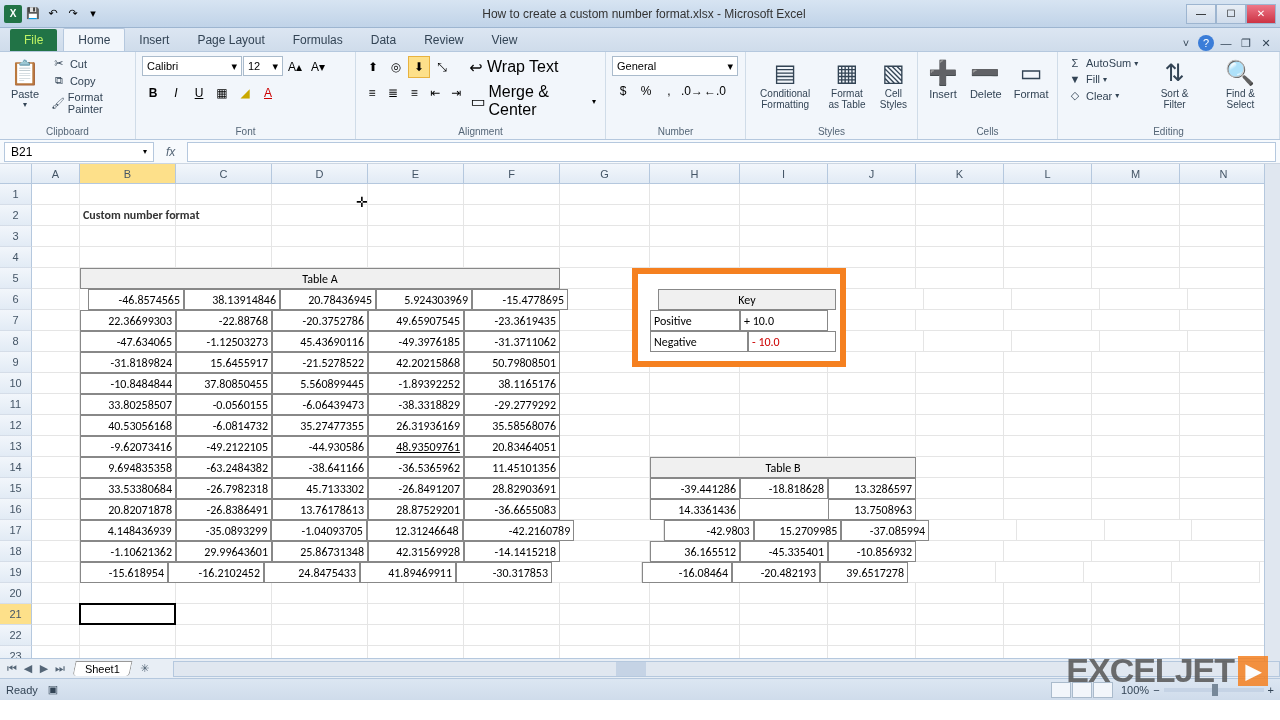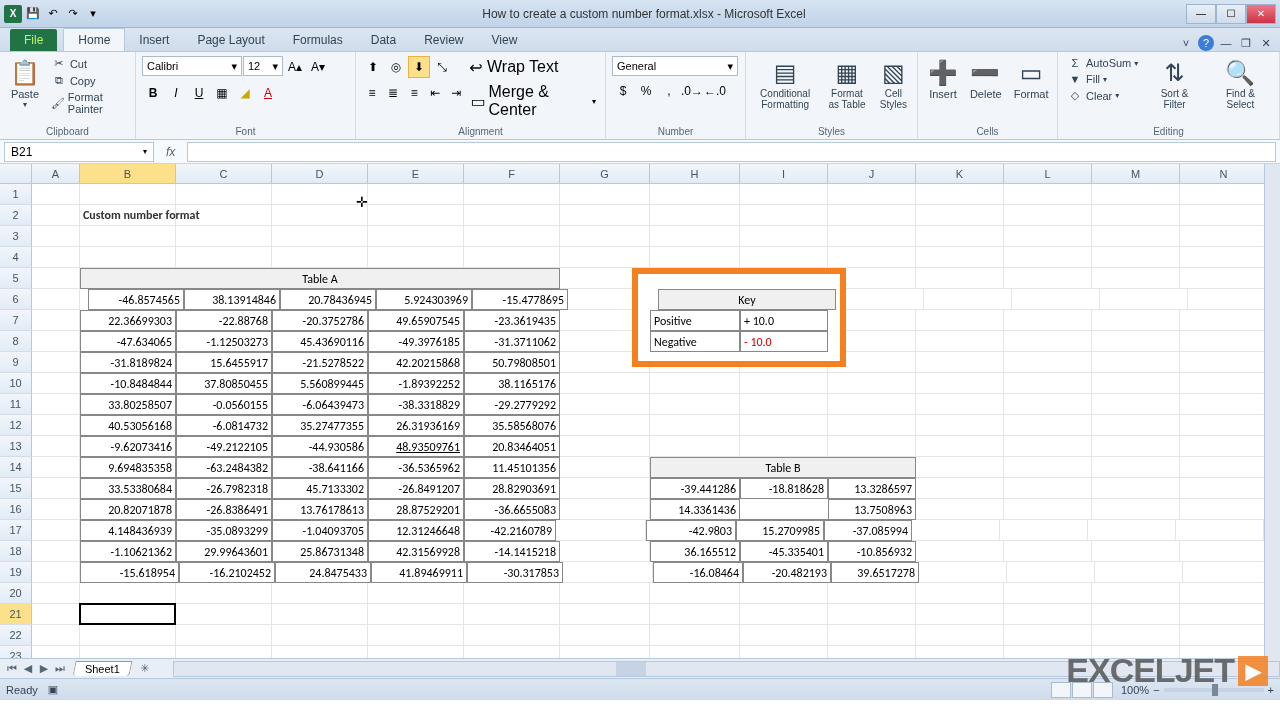--- a/index.html
+++ b/index.html
@@ -460,21 +460,21 @@
         <div class="cell" style="width: 88px;"></div>
       </div>
       <div class="row">
         <div class="cell" style="width: 48px;"></div>
         <div class="cell num bord" style="width: 96px;">-47.634065</div>
         <div class="cell num bord" style="width: 96px;">-1.12503273</div>
         <div class="cell num bord" style="width: 96px;">45.43690116</div>
         <div class="cell num bord" style="width: 96px;">-49.3976185</div>
         <div class="cell num bord" style="width: 96px;">-31.3711062</div>
         <div class="cell" style="width: 90px;"></div>
-        <div class="cell bord" style="width: 90px; z-index: 2; position: relative; background: rgb(255, 255, 255);">Negative</div>
+        <div class="cell bord" style="width: 98px; z-index: 2; position: relative; background: rgb(255, 255, 255);">Negative</div>
         <div class="cell bord" style="width: 88px; color: rgb(204, 0, 0); z-index: 2; position: relative; background: rgb(255, 255, 255);">- 10.0</div>
         <div class="cell" style="width: 88px;"></div>
         <div class="cell" style="width: 88px;"></div>
         <div class="cell" style="width: 88px;"></div>
         <div class="cell" style="width: 88px;"></div>
         <div class="cell" style="width: 88px;"></div>
       </div>
       <div class="row">
         <div class="cell" style="width: 48px;"></div>
         <div class="cell num bord" style="width: 96px;">-31.8189824</div>
@@ -600,21 +600,21 @@
         <div class="cell" style="width: 88px;"></div>
         <div class="cell" style="width: 88px;"></div>
         <div class="cell" style="width: 88px;"></div>
       </div>
       <div class="row">
         <div class="cell" style="width: 48px;"></div>
         <div class="cell num bord" style="width: 96px;">4.148436939</div>
         <div class="cell num bord" style="width: 96px;">-35.0893299</div>
         <div class="cell num bord" style="width: 96px;">-1.04093705</div>
         <div class="cell num bord" style="width: 96px;">12.31246648</div>
-        <div class="cell num bord" style="width: 92px;">-42.2160789</div>
+        <div class="cell num bord" style="width: 112px;">-42.2160789</div>
         <div class="cell" style="width: 90px;"></div>
         <div class="cell num bord" style="width: 90px;">-42.9803</div>
         <div class="cell num bord" style="width: 88px;">15.2709985</div>
         <div class="cell num bord" style="width: 88px;">-37.085994</div>
         <div class="cell" style="width: 88px;"></div>
         <div class="cell" style="width: 88px;"></div>
         <div class="cell" style="width: 88px;"></div>
         <div class="cell" style="width: 88px;"></div>
       </div>
       <div class="row">
@@ -628,21 +628,21 @@
         <div class="cell num bord" style="width: 90px;">36.165512</div>
         <div class="cell num bord" style="width: 88px;">-45.335401</div>
         <div class="cell num bord" style="width: 88px;">-10.856932</div>
         <div class="cell" style="width: 88px;"></div>
         <div class="cell" style="width: 88px;"></div>
         <div class="cell" style="width: 88px;"></div>
         <div class="cell" style="width: 88px;"></div>
       </div>
       <div class="row">
         <div class="cell" style="width: 48px;"></div>
-        <div class="cell num bord" style="width: 99px; padding-left: 15px;">-15.618954</div>
+        <div class="cell num bord" style="width: 88px; padding-left: 15px;">-15.618954</div>
         <div class="cell num bord" style="width: 96px;">-16.2102452</div>
         <div class="cell num bord" style="width: 96px;">24.8475433</div>
         <div class="cell num bord" style="width: 96px;">41.89469911</div>
         <div class="cell num bord" style="width: 96px;">-30.317853</div>
         <div class="cell" style="width: 90px;"></div>
         <div class="cell num bord" style="width: 90px;">-16.08464</div>
         <div class="cell num bord" style="width: 88px;">-20.482193</div>
         <div class="cell num bord" style="width: 88px;">39.6517278</div>
         <div class="cell" style="width: 88px;"></div>
         <div class="cell" style="width: 88px;"></div>

